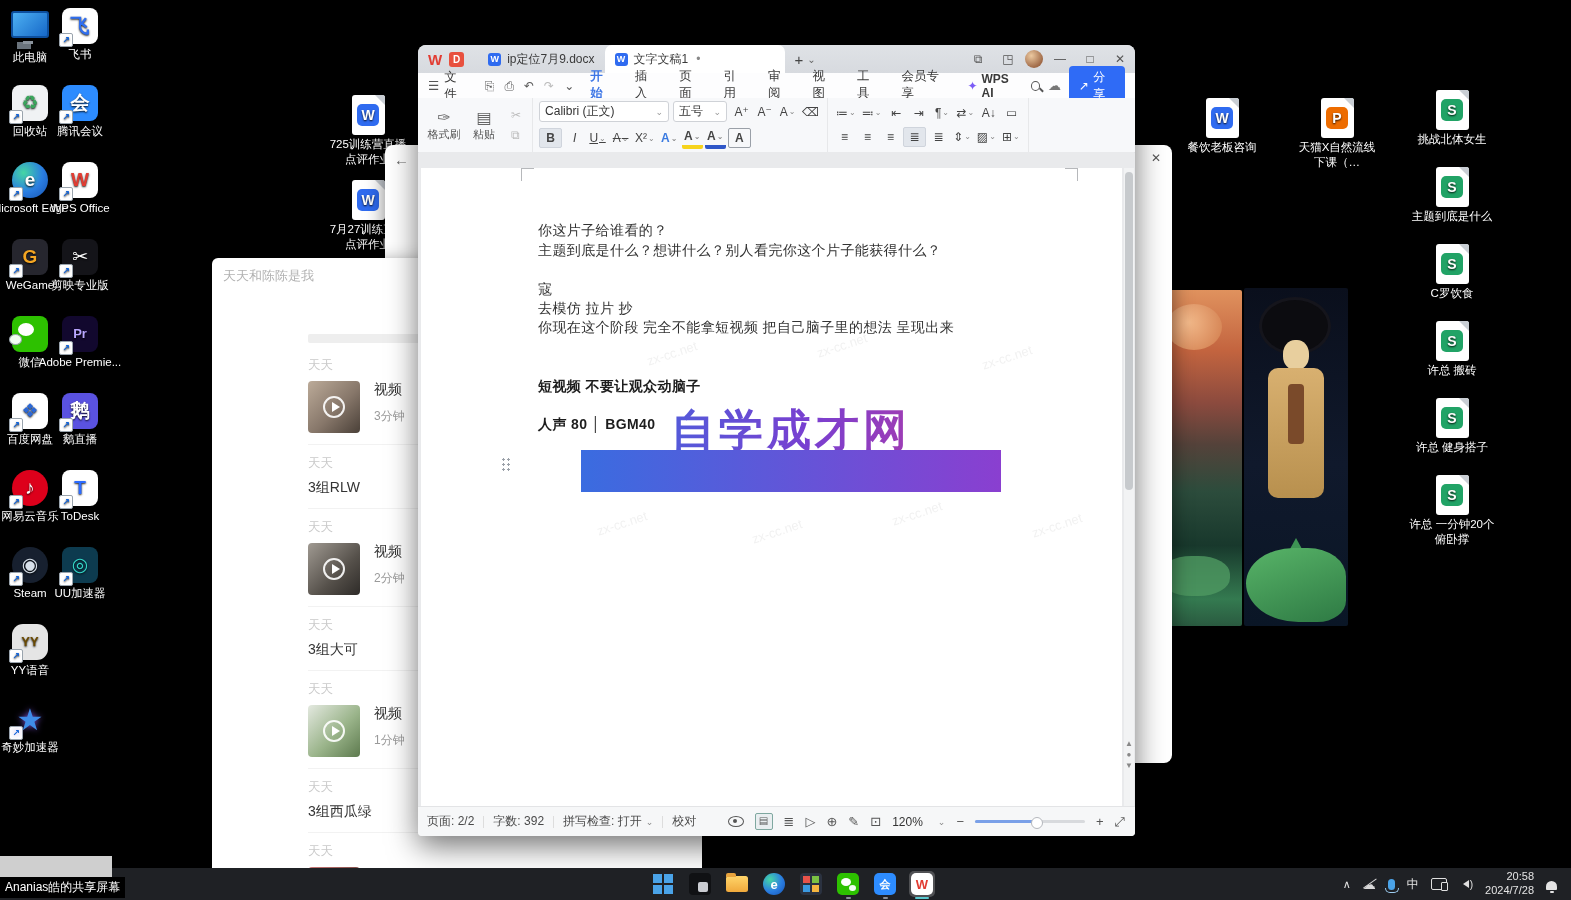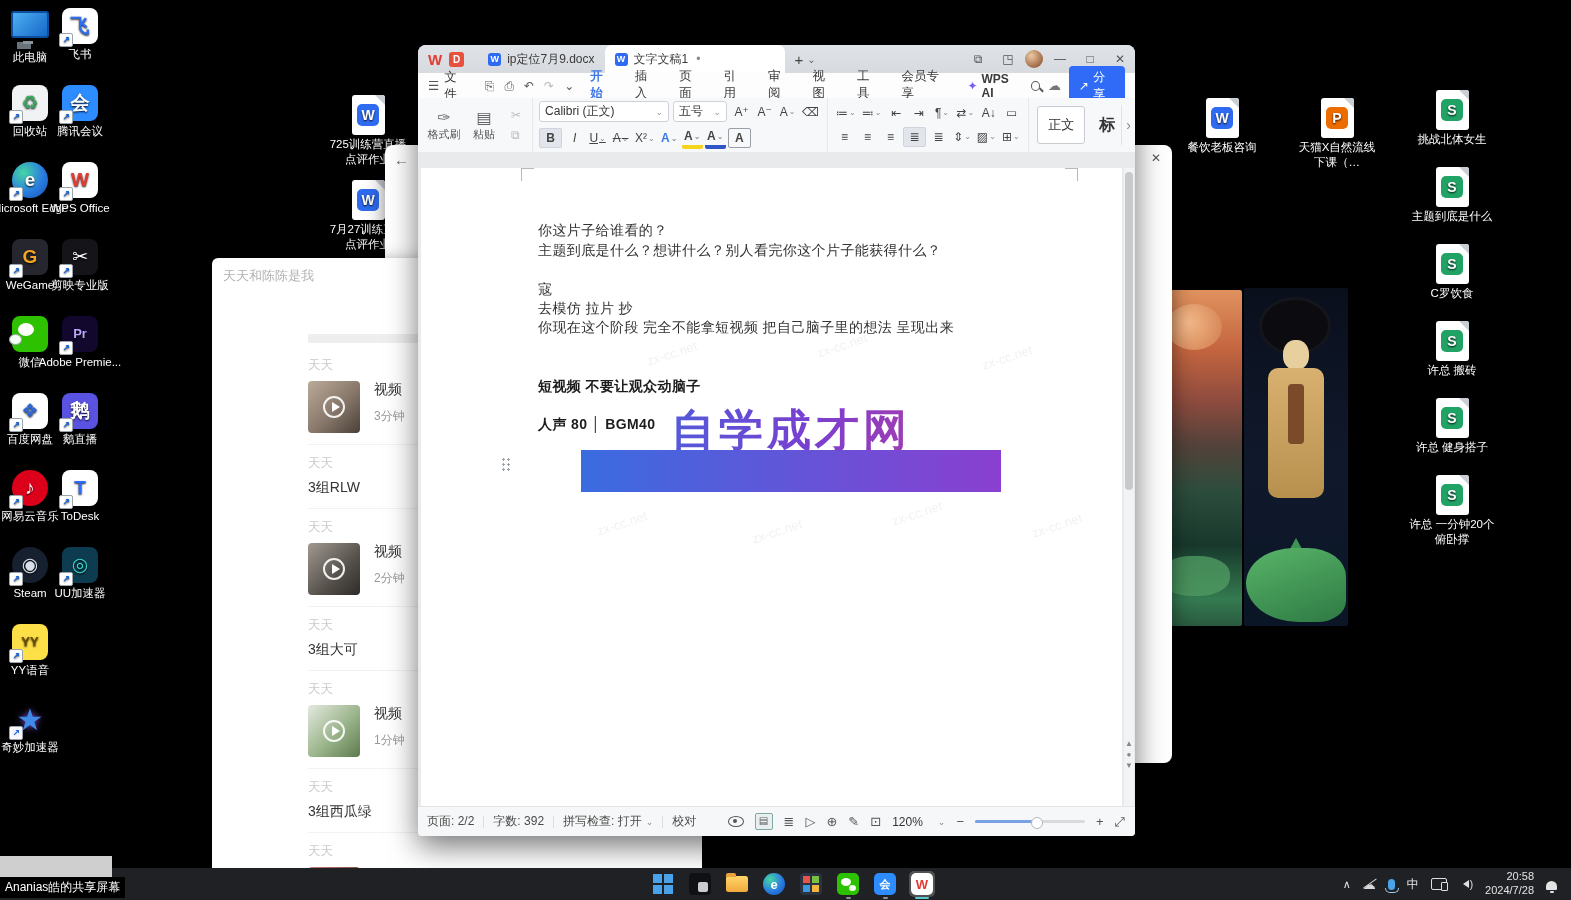--- a/index.html
+++ b/index.html
@@ -338,21 +338,21 @@
     </div>
     <div class="dicon" style="left: -14px; top: 470px;">
       <div class="box sc circle" style="background: rgb(221, 0, 27); color: rgb(255, 255, 255);">♪</div>
       <div>网易云音乐</div>
     </div>
     <div class="dicon" style="left: -14px; top: 547px;">
       <div class="box sc circle" style="background: rgb(23, 32, 47); color: rgb(215, 224, 234);">◉</div>
       <div>Steam</div>
     </div>
     <div class="dicon" style="left: -14px; top: 624px;">
-      <div class="box sc small" style="background: #fde047; color: rgb(107, 74, 0);">YY</div>
+      <div class="box sc small" style="background: #e5e5e5; color: rgb(107, 74, 0); border-radius: 11px;">YY</div>
       <div>YY语音</div>
     </div>
     <div class="dicon" style="left: -14px; top: 701px;">
       <div class="box sc starbox" style="color: rgb(63, 140, 232);">★</div>
       <div>奇妙加速器</div>
     </div>
     <div class="dicon" style="left: 36px; top: 8px;">
       <div class="box sc" style="background: rgb(255, 255, 255); color: rgb(47, 110, 240);">飞</div>
       <div>飞书</div>
     </div>
@@ -559,25 +559,20 @@
             <span class="rb">≡</span>
             <span class="rb">≡</span>
             <span class="rb">≡</span>
             <span class="rb on">≣</span>
             <span class="rb">≣</span>
             <span class="rb">⇕<span class="car">⌄</span></span>
             <span class="rb">▨<span class="car">⌄</span></span>
             <span class="rb">⊞<span class="car">⌄</span></span>
           </div>
       </div>
-    </div>
-    <div class="styles">
-      <span class="stybox">正文</span>
-      <span class="stynext">标</span>
-      <span class="stymore">›</span>
     </div>
   </div>
 
   <div class="docarea">
     <div class="page">
       <div class="cropmark cm-l"></div>
       <div class="cropmark cm-r"></div>
       <div class="handle"></div>
       <div id="doc-lines" class="doctext">
           <div class="dline">&nbsp;</div>

